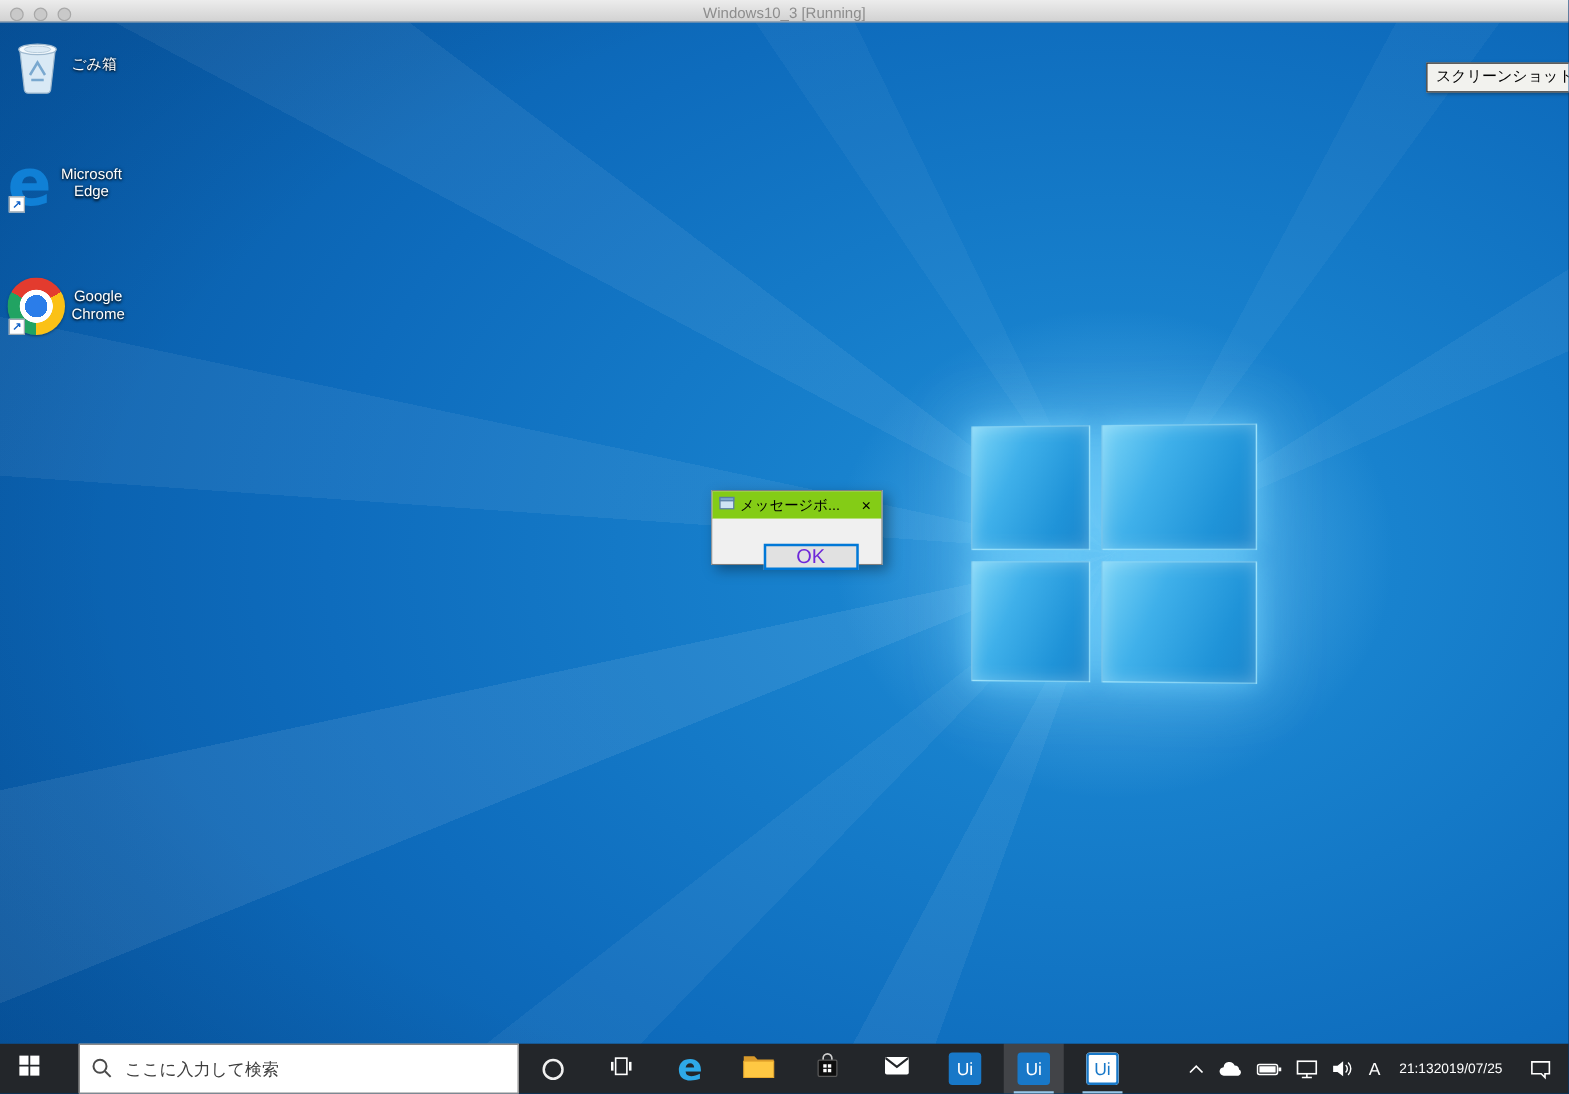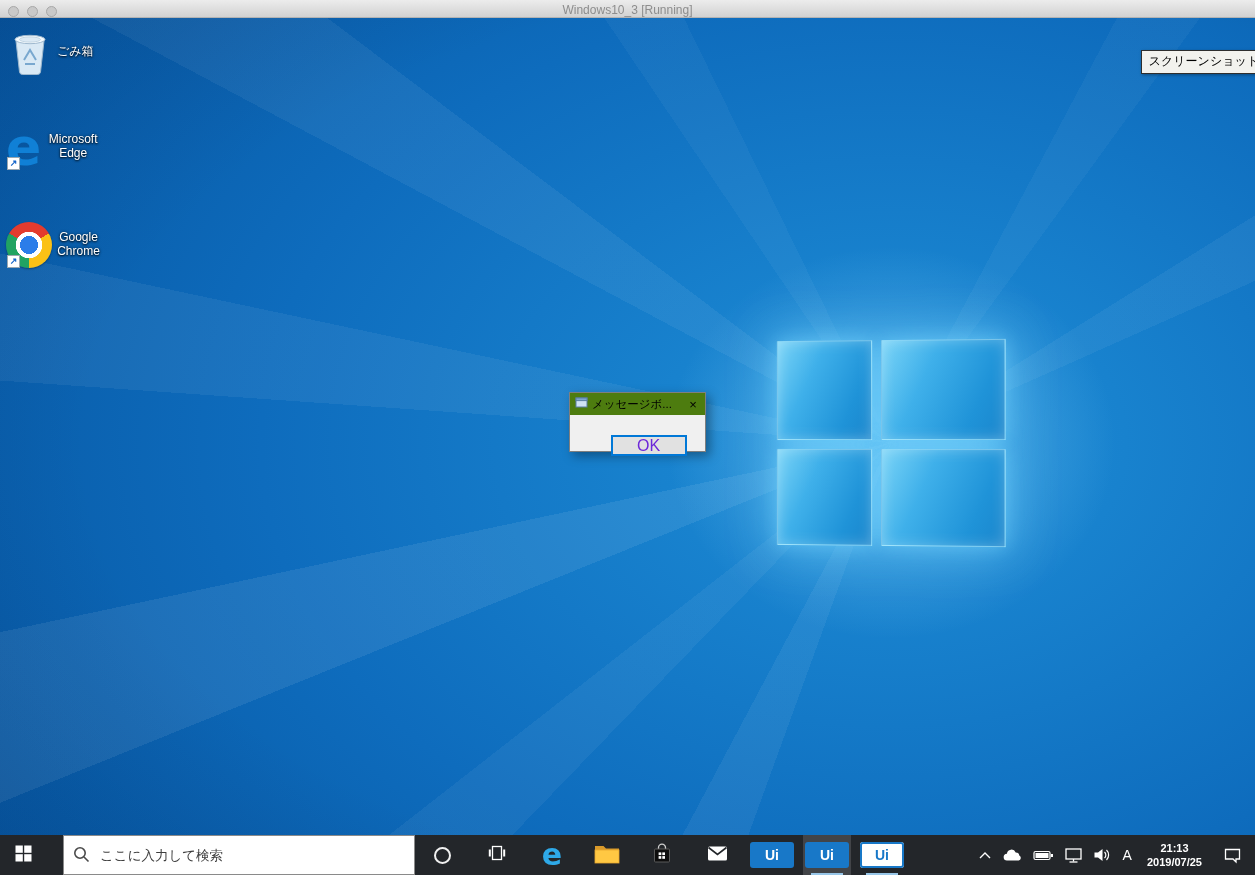--- a/index.html
+++ b/index.html
@@ -53,21 +53,21 @@
       conic-gradient(from 0deg, #e33b2e 0 60deg, #fbc116 60deg 180deg, #21a362 180deg 300deg, #e33b2e 300deg 360deg);
     box-shadow:0 1px 2px rgba(0,0,0,.35); }
 
   
   .shot-tip { position:absolute; top:32px; right:-12px; background:#f2f2ee; border:1px solid #2e2e2e;
     padding:2px 7px 3px; font-size:12px; color:#000; white-space:nowrap; box-shadow:1px 1px 3px rgba(0,0,0,.35); }
 
   
   .msgbox { position:absolute; left:569px; top:374px; width:137px; background:#fff; border:1px solid #7f7f7f;
     box-shadow: 4px 4px 10px rgba(0,0,0,.35); font-size:12px; color:#000; }
-  .msgbox-titlebar { height:22px; display:flex; align-items:center; padding:0 0 0 5px; gap:4px; background:#4d7c0f; }
+  .msgbox-titlebar { height:22px; display:flex; align-items:center; padding:0 0 0 5px; gap:4px; background:#84cc16; }
   .msgbox-title { flex:1; font-size:11.5px; white-space:nowrap; overflow:hidden; }
   .msgbox-close { width:24px; height:22px; display:flex; align-items:center; justify-content:center; font-size:13px; cursor:default; }
   .msgbox-body { height:71px; padding:30px 0 0 14px; background:#fff; }
   .msgbox-footer { height:36px; background:#f0f0f0; display:flex; align-items:center; justify-content:center; }
   .okbtn { width:76px; height:21px; margin-left:22px; background:#e1e1e1; border:2px solid #0078d7;
     font-size:16px; font-family:inherit; color:#6d28d9; cursor:default;margin-top:24px; }
 
   
   .taskbar { position:absolute; bottom:0; left:0; right:0; height:40px; background:#23262a;
     display:flex; align-items:stretch; color:#fff; z-index:40; }
@@ -76,27 +76,27 @@
   .tb-search input { width:100%; height:100%; border:1px solid #8a8a8a; background:#fff; color:#222;
     padding:0 8px 0 36px; font-size:13.5px; font-family:inherit; outline:none; }
   .tb-search input::placeholder { color:#3d3d3d; opacity:1; }
   .tb-search .mag { position:absolute; left:9px; top:10px; }
   .tb-apps { display:flex; margin-left:3px; gap:7px; }
   .tb-btn { width:48px; display:flex; align-items:center; justify-content:center; position:relative; }
   .tb-btn.active { background:rgba(255,255,255,.14); }
   .underline { position:absolute; bottom:0; left:8px; right:8px; height:2px; background:#98c6e8; }
   .edge-tb { font-family:"DejaVu Sans", sans-serif; font-weight:700; font-size:30px; color:#2ea9e8; line-height:28px; }
   .cortana-ring { width:17px; height:17px; border:2px solid #f0f0f0; border-radius:50%; }
-  .ui-sq { width:44px; height:26px; background:#1878c8; color:#fff; font-weight:700; font-size:14px;
+  .ui-sq { width:26px; height:26px; background:#1878c8; color:#fff; font-weight:400; font-size:14px;
     display:flex; align-items:center; justify-content:center; border-radius:3px; }
   .ui-sq.outline { background:#fff; color:#1878c8; box-shadow: inset 0 0 0 2px #1878c8; }
   .tb-tray { margin-left:auto; display:flex; align-items:stretch; }
   .tray-item { display:flex; align-items:center; justify-content:center; padding:0 5px; }
   .ime { font-size:14px; padding:0 7px; }
-  .clock { flex-direction:column; justify-content:center; line-height:1.3; font-size:11px; text-align:center; padding:12px 8px;font-weight:bold; }
+  .clock { flex-direction:row; justify-content:center; line-height:1.3; font-size:11px; text-align:center; padding:12px 8px; }
   .action-center { padding:0 13px; }
 </style>
 </head>
 <body>
 
 <div class="screen">
 
   <div class="mac-bar">
     <div class="lights">
       <span class="light"></span>

